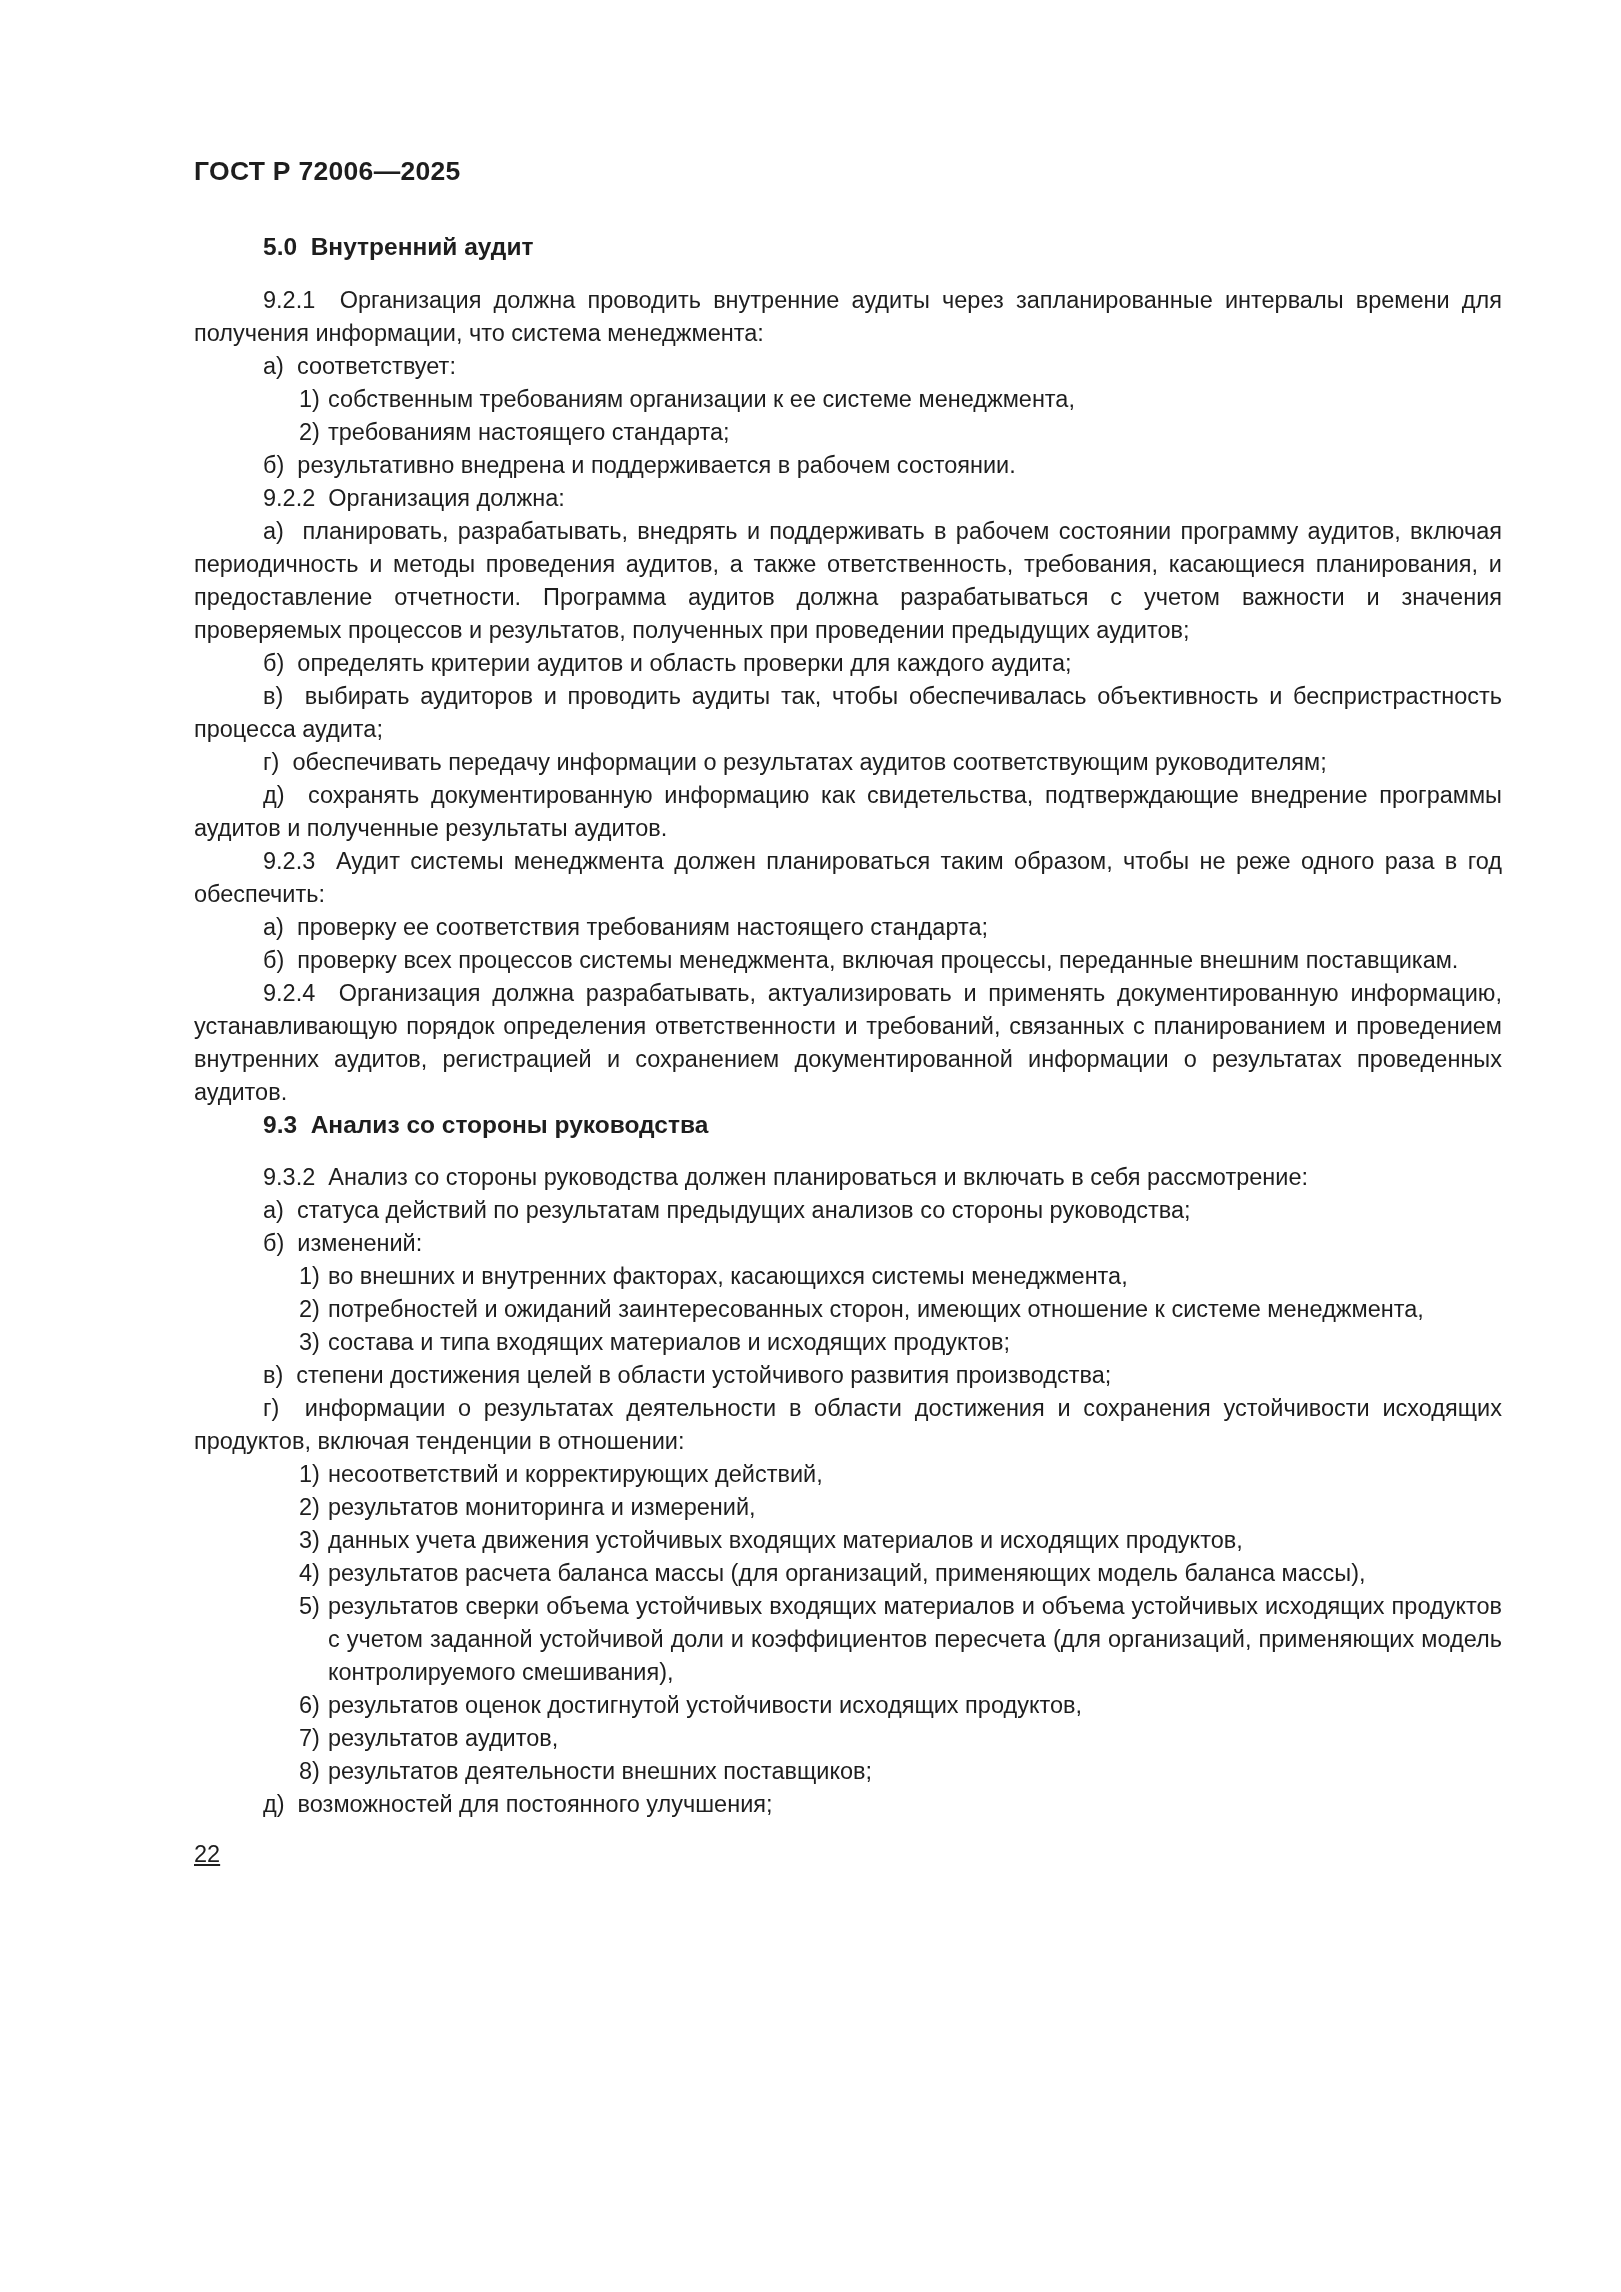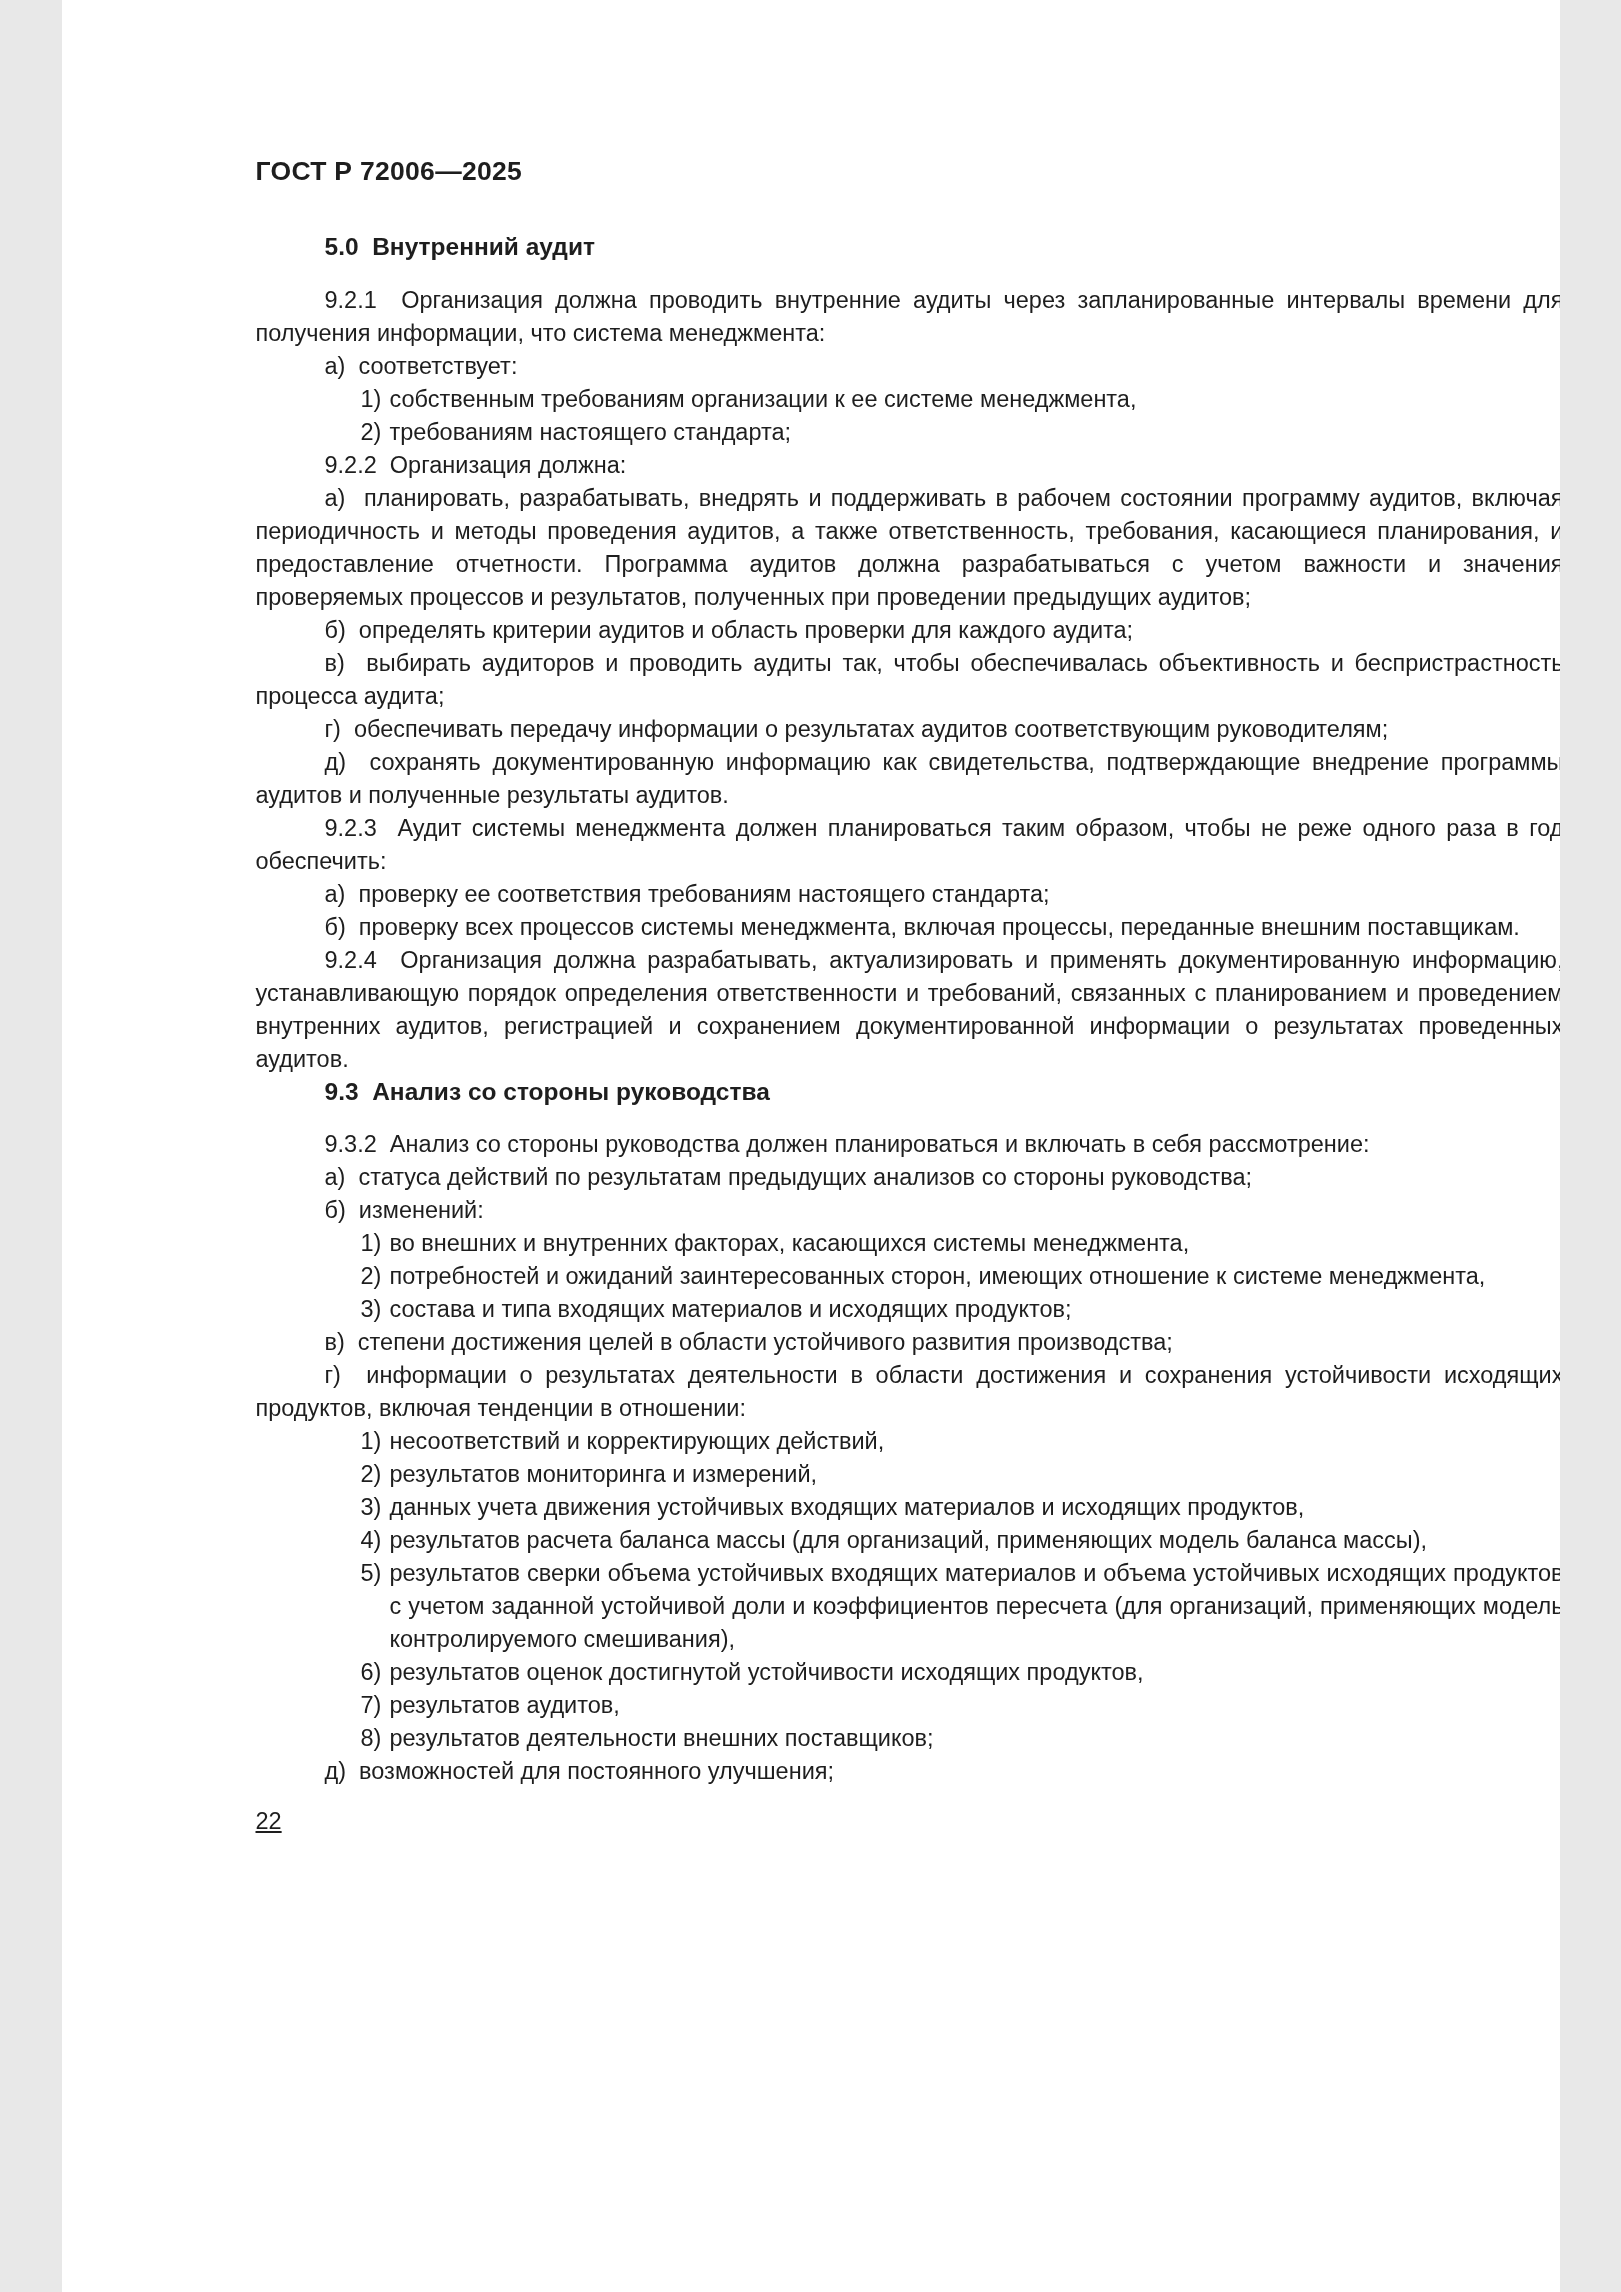--- a/index.html
+++ b/index.html
@@ -2,21 +2,21 @@
 <html lang="ru"><head>
 <meta charset="utf-8">
 <style>
   html, body {
     margin: 0;
     padding: 0;
     background: #e8e8e8;
   }
   .page {
     position: relative;
-    width: 1498px;
+    width: 1621px;
     height: 2293px;
     margin: 0 auto;
     background: #ffffff;
     font-family: "Liberation Sans", sans-serif;
     color: #1e1e1e;
     overflow: hidden;
   }
   .content {
     position: absolute;
     left: 194px;
@@ -86,20 +86,21 @@
         <p class="para">9.2.1  Организация должна проводить внутренние аудиты через запланированные интервалы времени для получения информации, что система менеджмента:</p>
         <p class="para">а)  соответствует:</p>
         <div class="sub">
           <span class="marker">1)</span>
           <div class="text">собственным требованиям организации к ее системе менеджмента,</div>
         </div>
         <div class="sub">
           <span class="marker">2)</span>
           <div class="text">требованиям настоящего стандарта;</div>
         </div>
+        <p class="para">б)  результативно внедрена и поддерживается в рабочем состоянии.</p>
         <p class="para">9.2.2  Организация должна:</p>
         <p class="para">а)  планировать, разрабатывать, внедрять и поддерживать в рабочем состоянии программу аудитов, включая периодичность и методы проведения аудитов, а также ответственность, требования, касающиеся планирования, и предоставление отчетности. Программа аудитов должна разрабатываться с учетом важности и значения проверяемых процессов и результатов, полученных при проведении предыдущих аудитов;</p>
         <p class="para">б)  определять критерии аудитов и область проверки для каждого аудита;</p>
         <p class="para">в)  выбирать аудиторов и проводить аудиты так, чтобы обеспечивалась объективность и беспристрастность процесса аудита;</p>
         <p class="para">г)  обеспечивать передачу информации о результатах аудитов соответствующим руководителям;</p>
         <p class="para">д)  сохранять документированную информацию как свидетельства, подтверждающие внедрение программы аудитов и полученные результаты аудитов.</p>
         <p class="para">9.2.3  Аудит системы менеджмента должен планироваться таким образом, чтобы не реже одного раза в год обеспечить:</p>
         <p class="para">а)  проверку ее соответствия требованиям настоящего стандарта;</p>
         <p class="para">б)  проверку всех процессов системы менеджмента, включая процессы, переданные внешним поставщикам.</p>
         <p class="para">9.2.4  Организация должна разрабатывать, актуализировать и применять документированную информацию, устанавливающую порядок определения ответственности и требований, связанных с планированием и проведением внутренних аудитов, регистрацией и сохранением документированной информации о результатах проведенных аудитов.</p>

